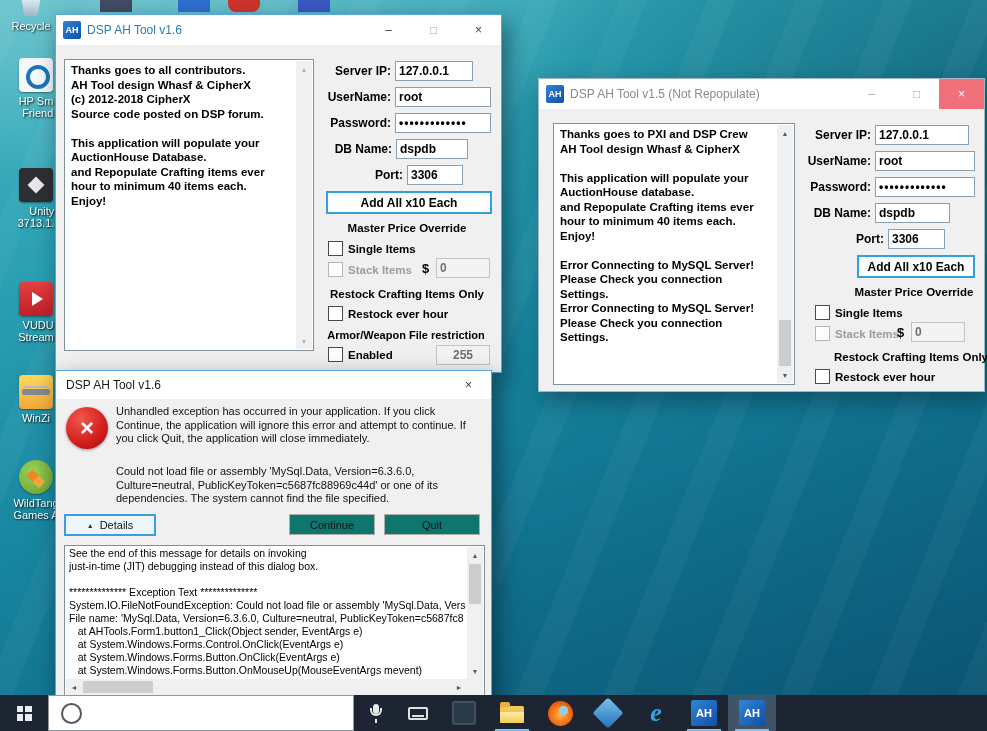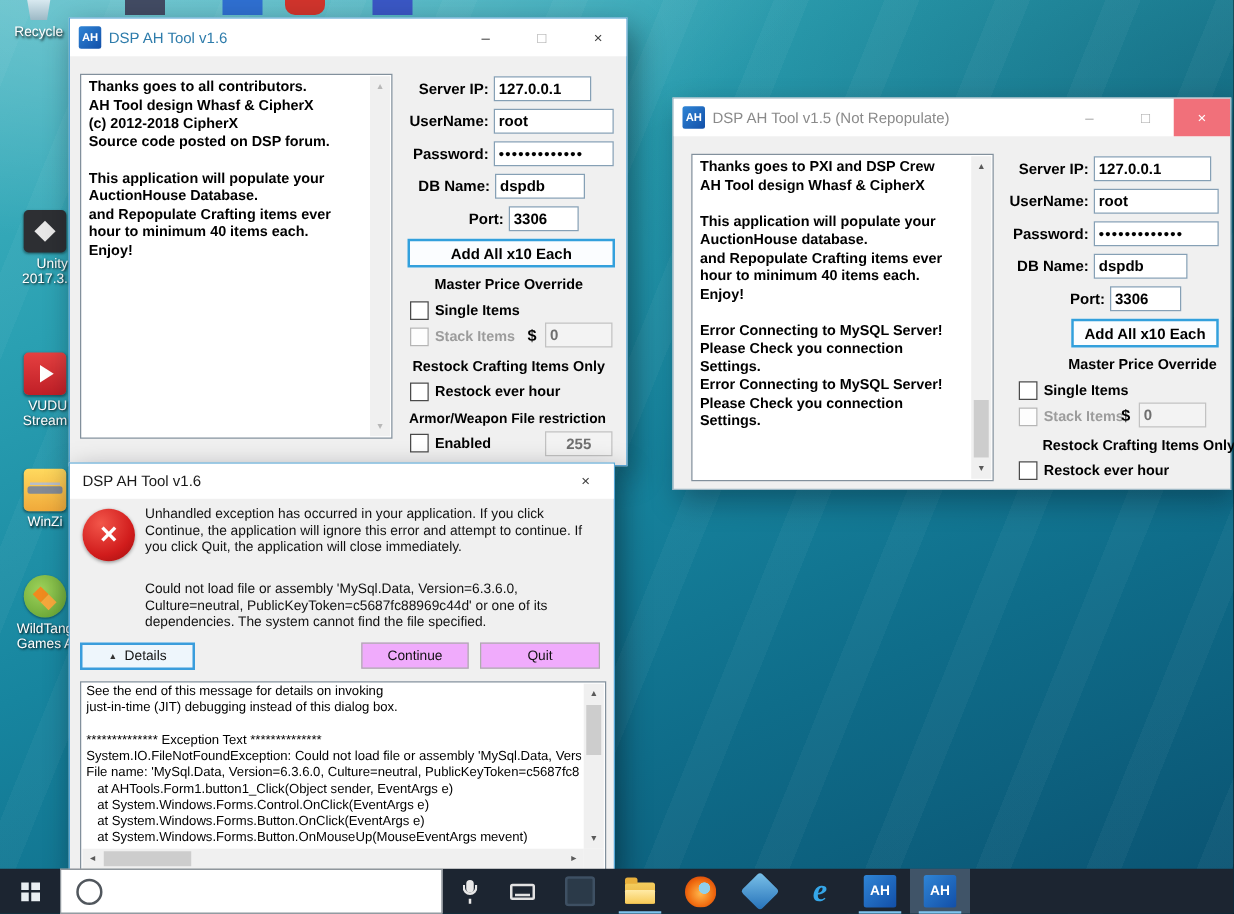--- a/index.html
+++ b/index.html
@@ -95,21 +95,21 @@
   .sb-th-v{position:absolute;left:2px;right:2px;background:#cdcdcd;}
   .sb-th-h{position:absolute;top:2px;bottom:2px;background:#cdcdcd;}
   .sb-corner{position:absolute;right:1px;bottom:1px;width:16px;height:16px;background:#f0f0f0;}
 
   
   .erricon{position:absolute;left:10px;top:8px;width:42px;height:42px;border-radius:50%;
         background:radial-gradient(circle at 35% 28%,#f2564a,#d11c1c 62%,#9d0e0e);
         display:flex;align-items:center;justify-content:center;box-shadow:0 1px 3px rgba(0,0,0,.4);}
   .erricon span{color:#fff;font-weight:bold;font-size:24px;line-height:1;}
   .dmsg{position:absolute;left:60px;width:366px;font-size:11px;line-height:13.5px;color:#111;}
-  .btn{position:absolute;height:21px;background:#f0abfc;border:1px solid #adadad;
+  .btn{position:absolute;height:21px;background:#0f766e;border:1px solid #adadad;
         font-family:"Liberation Sans",sans-serif;font-size:11px;color:#111;
         display:flex;align-items:center;justify-content:center;box-sizing:border-box;}
   .btn-details{height:22px;border:2px solid #3a9ddc;background:#eef6fc;gap:6px;}
   .btn-details .arr{font-size:7px;color:#333;}
   .details{position:absolute;left:8px;top:146px;width:419px;height:150px;background:#fff;
         border:1px solid #82909c;}
   .dtext{position:absolute;left:4px;top:1px;right:19px;bottom:18px;font-size:10.5px;line-height:13px;
         color:#000;white-space:pre;overflow:hidden;}
 
   
@@ -161,24 +161,29 @@
 
   <div class="pico" style="left:100px;background:#424b63;"></div>
   <div class="pico" style="left:178px;background:#2f6fd0;"></div>
   <div class="pico" style="left:228px;background:#d0342c;border-radius:0 0 8px 8px;"></div>
   <div class="pico" style="left:298px;background:#3a57c4;"></div>
 
   <div class="dicon" style="left:2px;top:0;width:58px;">
     <div class="bin"></div>
     <div class="dlabel">Recycle</div>
   </div>
+  <div class="dicon" style="left:4px;top:58px;">
+    <div class="img hp"></div>
+    <div class="dlabel">HP Sm
+Friend</div>
+  </div>
   <div class="dicon" style="left:4px;top:168px;">
     <div class="img unity"></div>
     <div class="dlabel">Unity
-2017.3.</div>
+3713.1.</div>
   </div>
   <div class="dicon" style="left:4px;top:282px;">
     <div class="img vudu"></div>
     <div class="dlabel">VUDU
 Stream</div>
   </div>
   <div class="dicon" style="left:4px;top:375px;">
     <div class="img wz"></div>
     <div class="dlabel">WinZi</div>
   </div>

